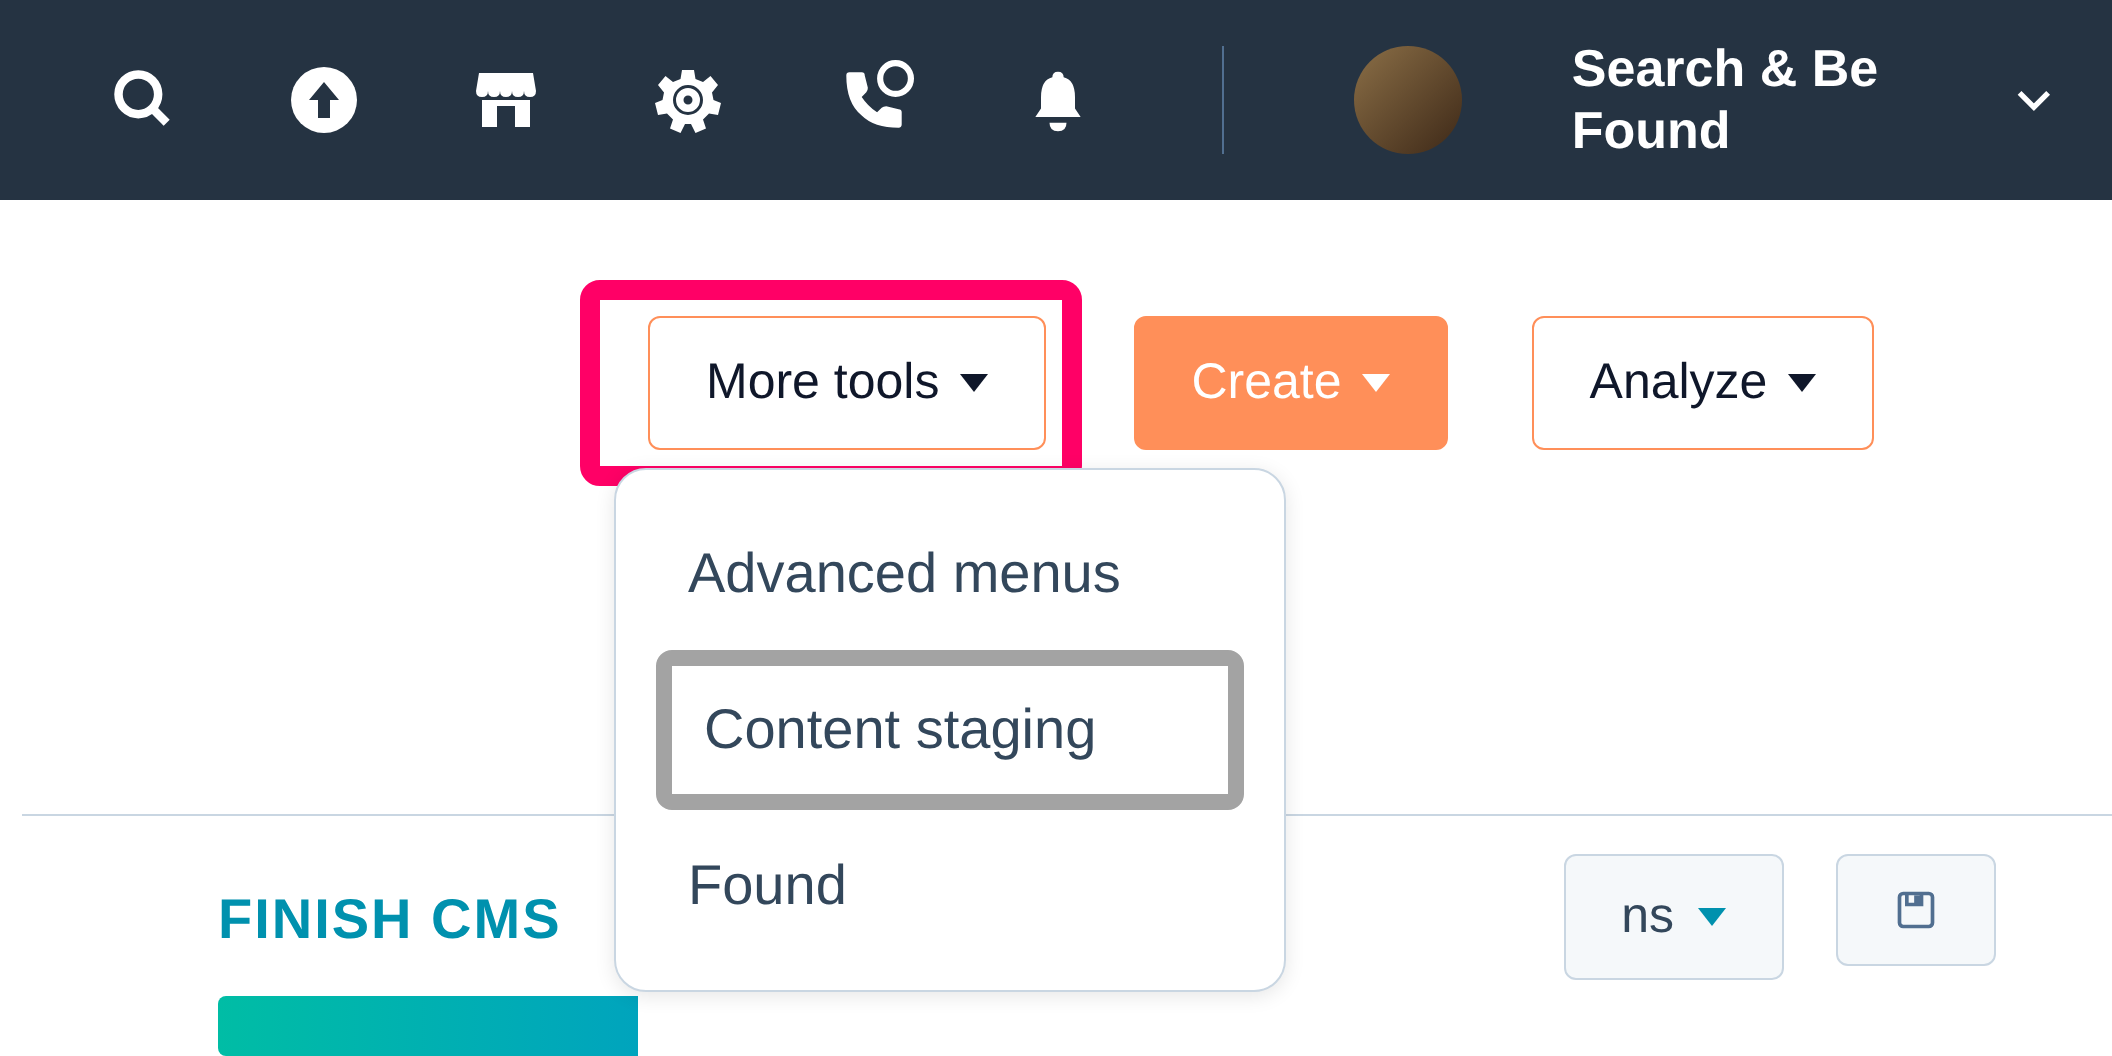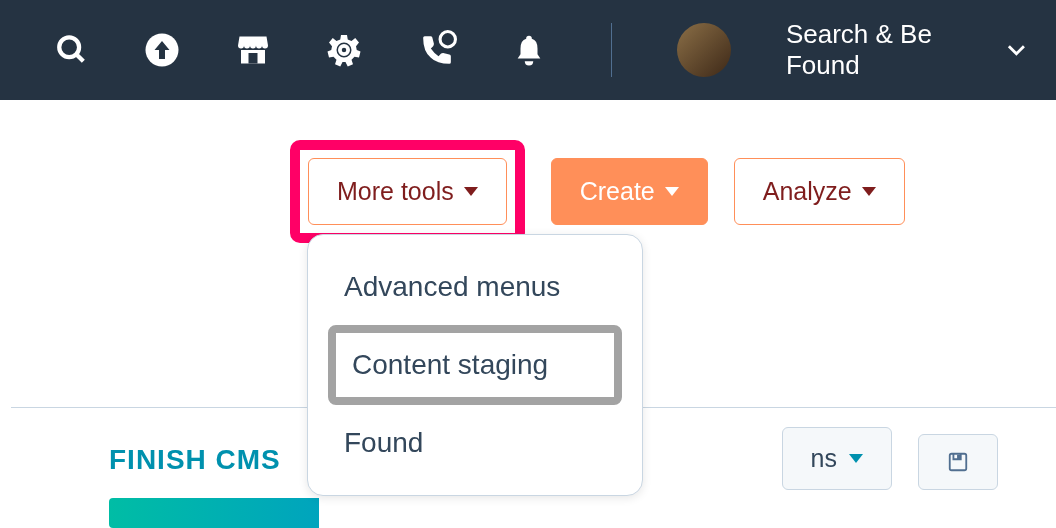--- a/index.html
+++ b/index.html
@@ -3,40 +3,40 @@
 <meta charset="utf-8">
 <style>
 * { margin: 0; padding: 0; box-sizing: border-box; }
 body { font-family: -apple-system, BlinkMacSystemFont, "Segoe UI", Arial, sans-serif; width: 1056px; height: 528px; overflow: hidden; background: #fff; }
 
 .topbar { background: #253342; height: 100px; display: flex; align-items: center; padding: 0 30px 0 55px; gap: 55px; }
 .topbar-icons { display: flex; align-items: center; gap: 55px; }
 .topbar-icon { color: #fff; display: flex; align-items: center; justify-content: center; cursor: pointer; }
 .divider { width: 1px; height: 54px; background: #516f90; margin: 0 10px; }
 .avatar { width: 54px; height: 54px; border-radius: 50%; background: linear-gradient(135deg, #8b6f47 0%, #3d2817 100%); cursor: pointer; flex-shrink: 0; }
-.account-name { color: #fff; font-size: 26px; font-weight: 400; display: flex; align-items: center; gap: 8px; cursor: pointer; }
+.account-name { color: #fff; font-size: 26px; font-weight: 700; display: flex; align-items: center; gap: 8px; cursor: pointer; }
 
 .toolbar { display: flex; gap: 26px; padding: 40px 0 0 290px; align-items: flex-start; }
 .btn { border-radius: 6px; padding: 18px 28px; font-size: 25px; font-weight: 400; display: flex; align-items: center; gap: 10px; cursor: pointer; white-space: nowrap; }
-.btn-outline { background: #fff; border: 1.5px solid #ff8f59; color: #7f1d1d; }
+.btn-outline { background: #fff; border: 1.5px solid #ff8f59; color: #0f172a; margin-left: 16px; }
 .btn-solid { background: #ff8f59; border: 1.5px solid #ff8f59; color: #fff; }
 .caret-down { width: 0; height: 0; border-left: 7px solid transparent; border-right: 7px solid transparent; border-top: 9px solid currentColor; }
 
 .highlight-box { border: 10px solid #ff0066; border-radius: 10px; padding: 8px; }
 .highlight-item { border: 8px solid #a3a3a3; border-radius: 8px; }
 
 .dropdown { position: absolute; top: 234px; left: 307px; width: 336px; background: #fff; border: 1px solid #c9d6e2; border-radius: 16px; box-shadow: 0 2px 10px rgba(0,0,0,0.1); padding: 20px 0; z-index: 10; }
 .dropdown-item { padding: 16px 36px; font-size: 28px; color: #33475b; cursor: pointer; }
 .dropdown-item.highlighted { margin: 6px 20px; padding: 16px 16px; }
 
 .lower { position: absolute; bottom: 0; left: 11px; right: 0; border-top: 1px solid #c9d6e2; padding-top: 36px; }
 .finish-text { color: #0091ae; font-size: 28px; font-weight: 700; letter-spacing: 1px; margin-left: 98px; }
 .progress { margin: 22px 0 0 98px; width: 210px; height: 30px; background: linear-gradient(90deg, #00bda5 0%, #00a4bd 100%); border-radius: 4px 0 0 4px; }
 
-.right-controls { position: absolute; right: 58px; bottom: 38px; display: flex; gap: 26px; align-items: flex-end; }
+.right-controls { position: absolute; right: 58px; bottom: 38px; display: flex; gap: 26px; align-items: flex-start; }
 .sec-btn { border: 1.5px solid #c9d6e2; background: #f5f8fa; border-radius: 6px; padding: 16px 28px; font-size: 25px; color: #516f90; display: flex; align-items: center; gap: 12px; cursor: pointer; }
 .sec-caret { border-top-color: #0091ae; }
 .ns-text { color: #33475b; }
 </style>
 </head>
 <body>
 
 <div class="topbar">
   <div class="topbar-icons">
     <div class="topbar-icon">

